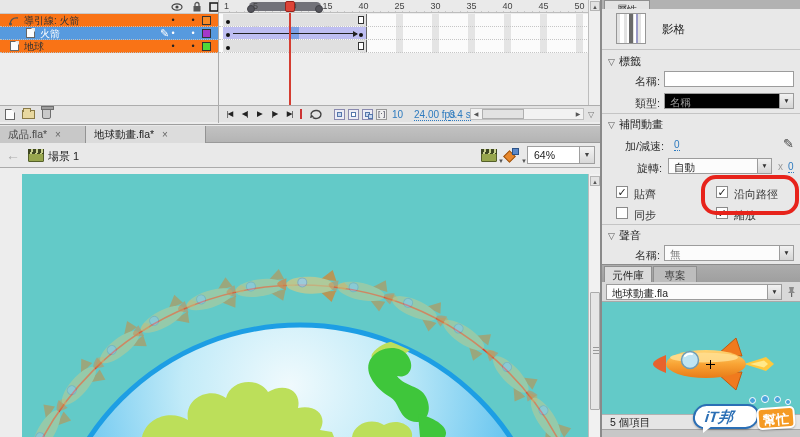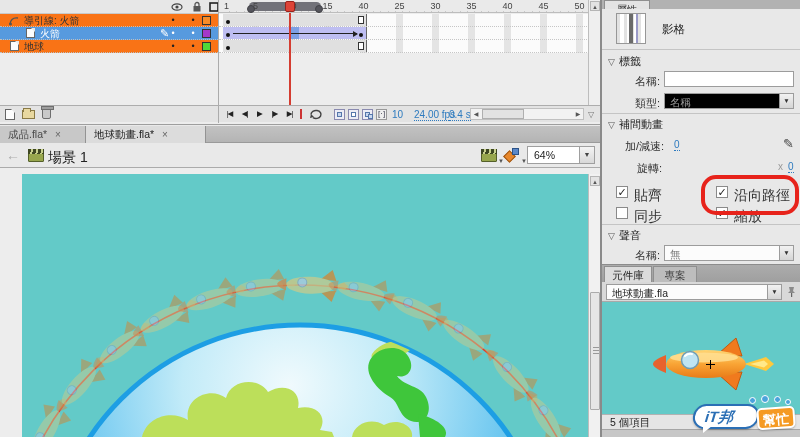--- a/index.html
+++ b/index.html
@@ -62,21 +62,21 @@
   .doc-tab { position:absolute; top:0; height:17px; font-size:10.5px; line-height:17px; padding:0 8px; border-right:1px solid #939393; }
   .doc-tab .close { margin-left:8px; color:#666; font-size:10px; }
   #tab-finished { left:0; width:86px; background:#C8C8C8; color:#4A4A4A; }
   #tab-earth { left:86px; width:120px; background:#DCDCDC; color:#222; }
 
   
   #edit-bar { position:absolute; left:0; top:144px; width:600px; height:24px; background:#E9E9E9; border-bottom:1px solid #ABABAB; }
   #back-arrow { position:absolute; left:6px; top:3px; font-size:14px; color:#ADADAD; }
   .clapper { position:absolute; width:16px; height:13px; background:#97A64D; border:1px solid #55602A; border-radius:1px; }
   .clapper:before { content:""; position:absolute; left:-1px; top:-1px; width:16px; height:5px; background:repeating-linear-gradient(100deg,#3E4722 0 3px,#C9D18F 3px 5px); }
-  #scene-label { position:absolute; left:48px; top:5px; font-size:14px; color:#222; }
+  #scene-label { position:absolute; left:48px; top:5px; font-size:11px; color:#222; }
   #edit-scene-btn { left:481px; top:5px; }
   #edit-symbols-btn { position:absolute; left:505px; top:4px; width:15px; height:15px; }
   #edit-symbols-btn .sq { position:absolute; left:0; top:4px; width:9px; height:9px; background:#E8872B; border:1px solid #9A5414; transform:rotate(45deg); }
   #edit-symbols-btn .sq2 { position:absolute; left:7px; top:0; width:7px; height:7px; background:#5B88C8; border:1px solid #2C5388; }
   .mini-caret { position:absolute; font-size:6px; color:#555; }
   #zoom-combo { position:absolute; left:527px; top:2px; width:68px; height:18px; background:#FFF; border:1px solid #9F9F9F; }
   #zoom-combo .val { position:absolute; left:6px; top:2px; font-size:10.5px; color:#222; }
   #zoom-combo .btn { position:absolute; right:0; top:0; width:15px; height:16px; background:linear-gradient(#F4F4F4,#D8D8D8); border-left:1px solid #9F9F9F; font-size:7px; text-align:center; line-height:16px; color:#444; }
 
   
@@ -100,21 +100,21 @@
   .sec-hdr { position:absolute; left:6px; font-size:11px; color:#222; }
   .sec-tri { color:#555; font-size:9px; margin-right:4px; }
   .p-label { position:absolute; font-size:11px; color:#333; text-align:right; width:50px; }
   .p-input { position:absolute; background:#FFF; border:1px solid #9C9C9C; height:16px; }
   .dropdown { position:absolute; height:16px; background:#FCFCFC; border:1px solid #9C9C9C; }
   .dropdown .dd-val { position:absolute; left:5px; top:1.5px; font-size:10.5px; color:#222; white-space:nowrap; }
   .dropdown .dd-btn { position:absolute; right:0; top:0; width:14px; height:14px; background:linear-gradient(#F2F2F2,#D5D5D5); border-left:1px solid #9C9C9C; font-size:6.5px; color:#333; text-align:center; line-height:14px; }
   .dropdown.disabled { background:#000000; }
   .dropdown.disabled .dd-val { color:#9B9B9B; }
   .checkbox { position:absolute; width:12px; height:12px; background:#FFF; border:1px solid #8A8A8A; font-size:11px; line-height:11px; text-align:center; color:#222; }
-  .cb-label { position:absolute; font-size:14px; color:#333; }
+  .cb-label { position:absolute; font-size:11px; color:#333; }
   .pencil-icon { position:absolute; font-size:13px; color:#444; }
   #red-annotation { position:absolute; left:99px; top:175px; width:98px; height:40px; border:4px solid #E7231B; border-radius:15px; z-index:40; }
 
   
   #lib-tab-strip { position:absolute; left:0; top:264px; width:198px; height:18px; background:linear-gradient(#ACACAC,#9F9F9F); border-top:1px solid #8C8C8C; }
   .lib-tab { position:absolute; top:1px; height:17px; font-size:10.5px; line-height:17px; text-align:center; border:1px solid #8F8F8F; border-bottom:none; }
   #lib-tab-library { left:2px; width:48px; background:#DCDCDC; color:#222; }
   #lib-tab-project { left:51px; width:44px; background:#BDBDBD; color:#444; }
   #lib-toolbar { position:absolute; left:0; top:282px; width:198px; height:20px; background:#D9D9D9; border-bottom:1px solid #A9A9A9; }
   #lib-doc-dd { left:4px; top:2px; width:176px; }
@@ -393,20 +393,24 @@
     </div>
 
     <div class="p-sep" style="top:113px"></div>
     <div class="sec-hdr" style="top:117px"><span class="sec-tri">▽</span><span>補間動畫</span></div>
 
     <span class="p-label" style="left:12px; top:139px">加/減速:</span>
     <span class="hot-text u" style="left:72px; top:139px; position:absolute">0</span>
     <span class="pencil-icon" style="left:181px; top:136px">✎</span>
 
     <span class="p-label" style="left:10px; top:161px">旋轉:</span>
+    <div class="dropdown" style="left:66px; top:158px; width:104px">
+      <span class="dd-val">自動</span>
+      <div class="dd-btn">▼</div>
+    </div>
     <span style="position:absolute; left:176px; top:161px; font-size:10px; color:#999">x</span>
     <span class="hot-text u" style="left:186px; top:161px; position:absolute">0</span>
 
     <div class="checkbox" style="left:14px; top:186px">✓</div>
     <span class="cb-label" style="left:32px; top:187px">貼齊</span>
     <div class="checkbox" style="left:114px; top:186px">✓</div>
     <span class="cb-label" style="left:132px; top:187px">沿向路徑</span>
 
     <div class="checkbox" style="left:14px; top:207px"></div>
     <span class="cb-label" style="left:32px; top:208px">同步</span>

